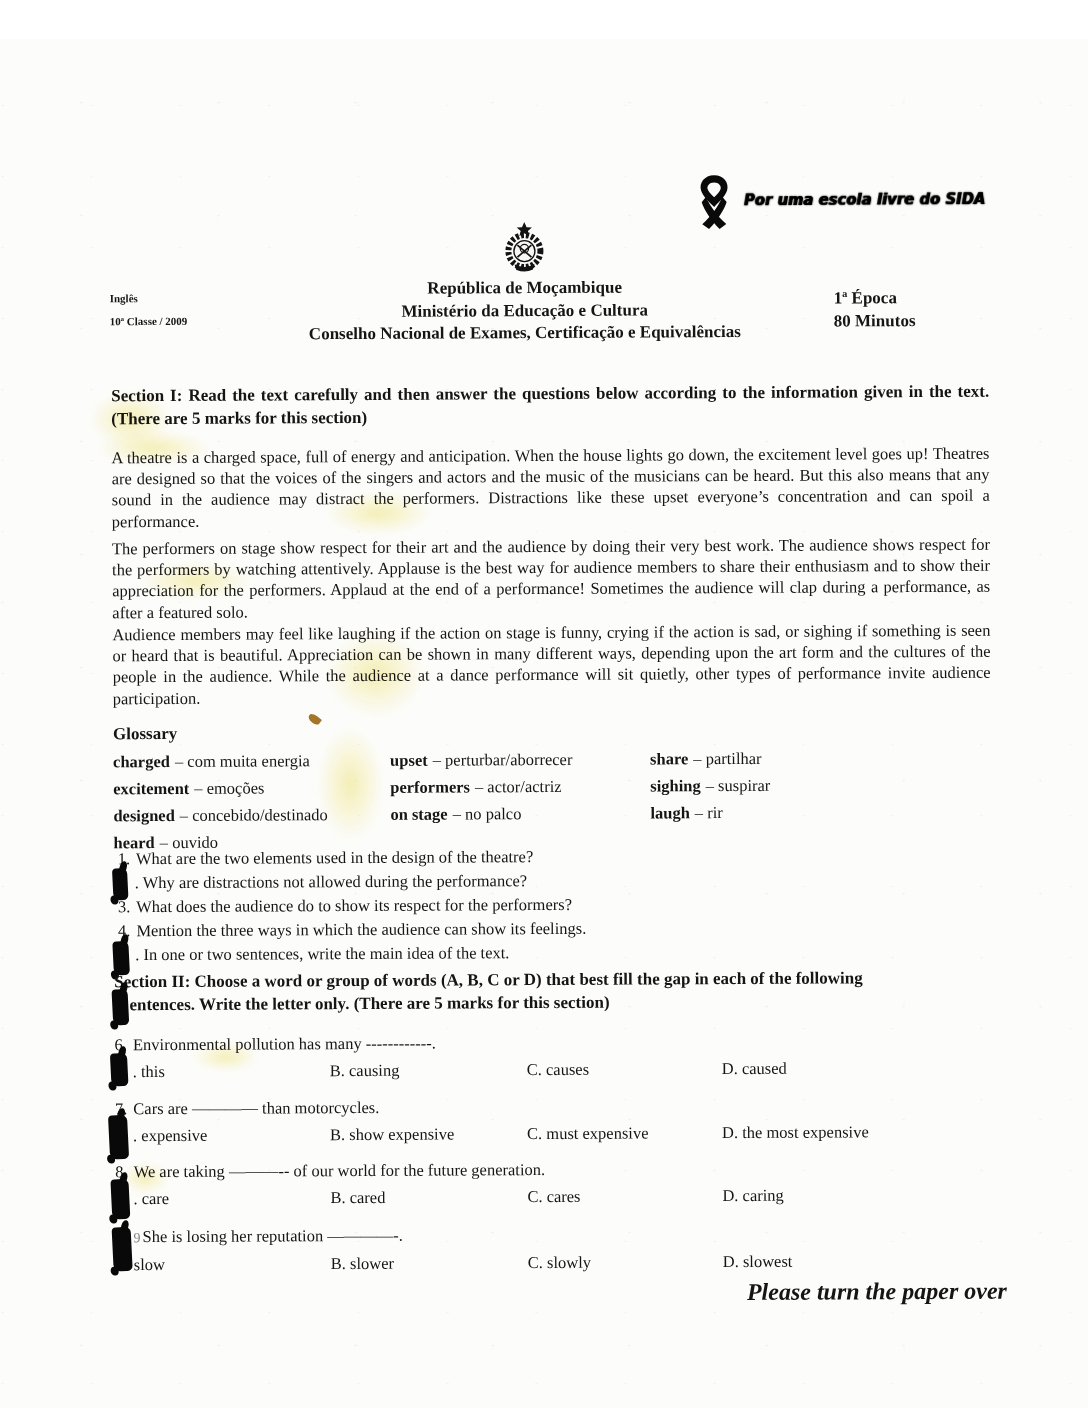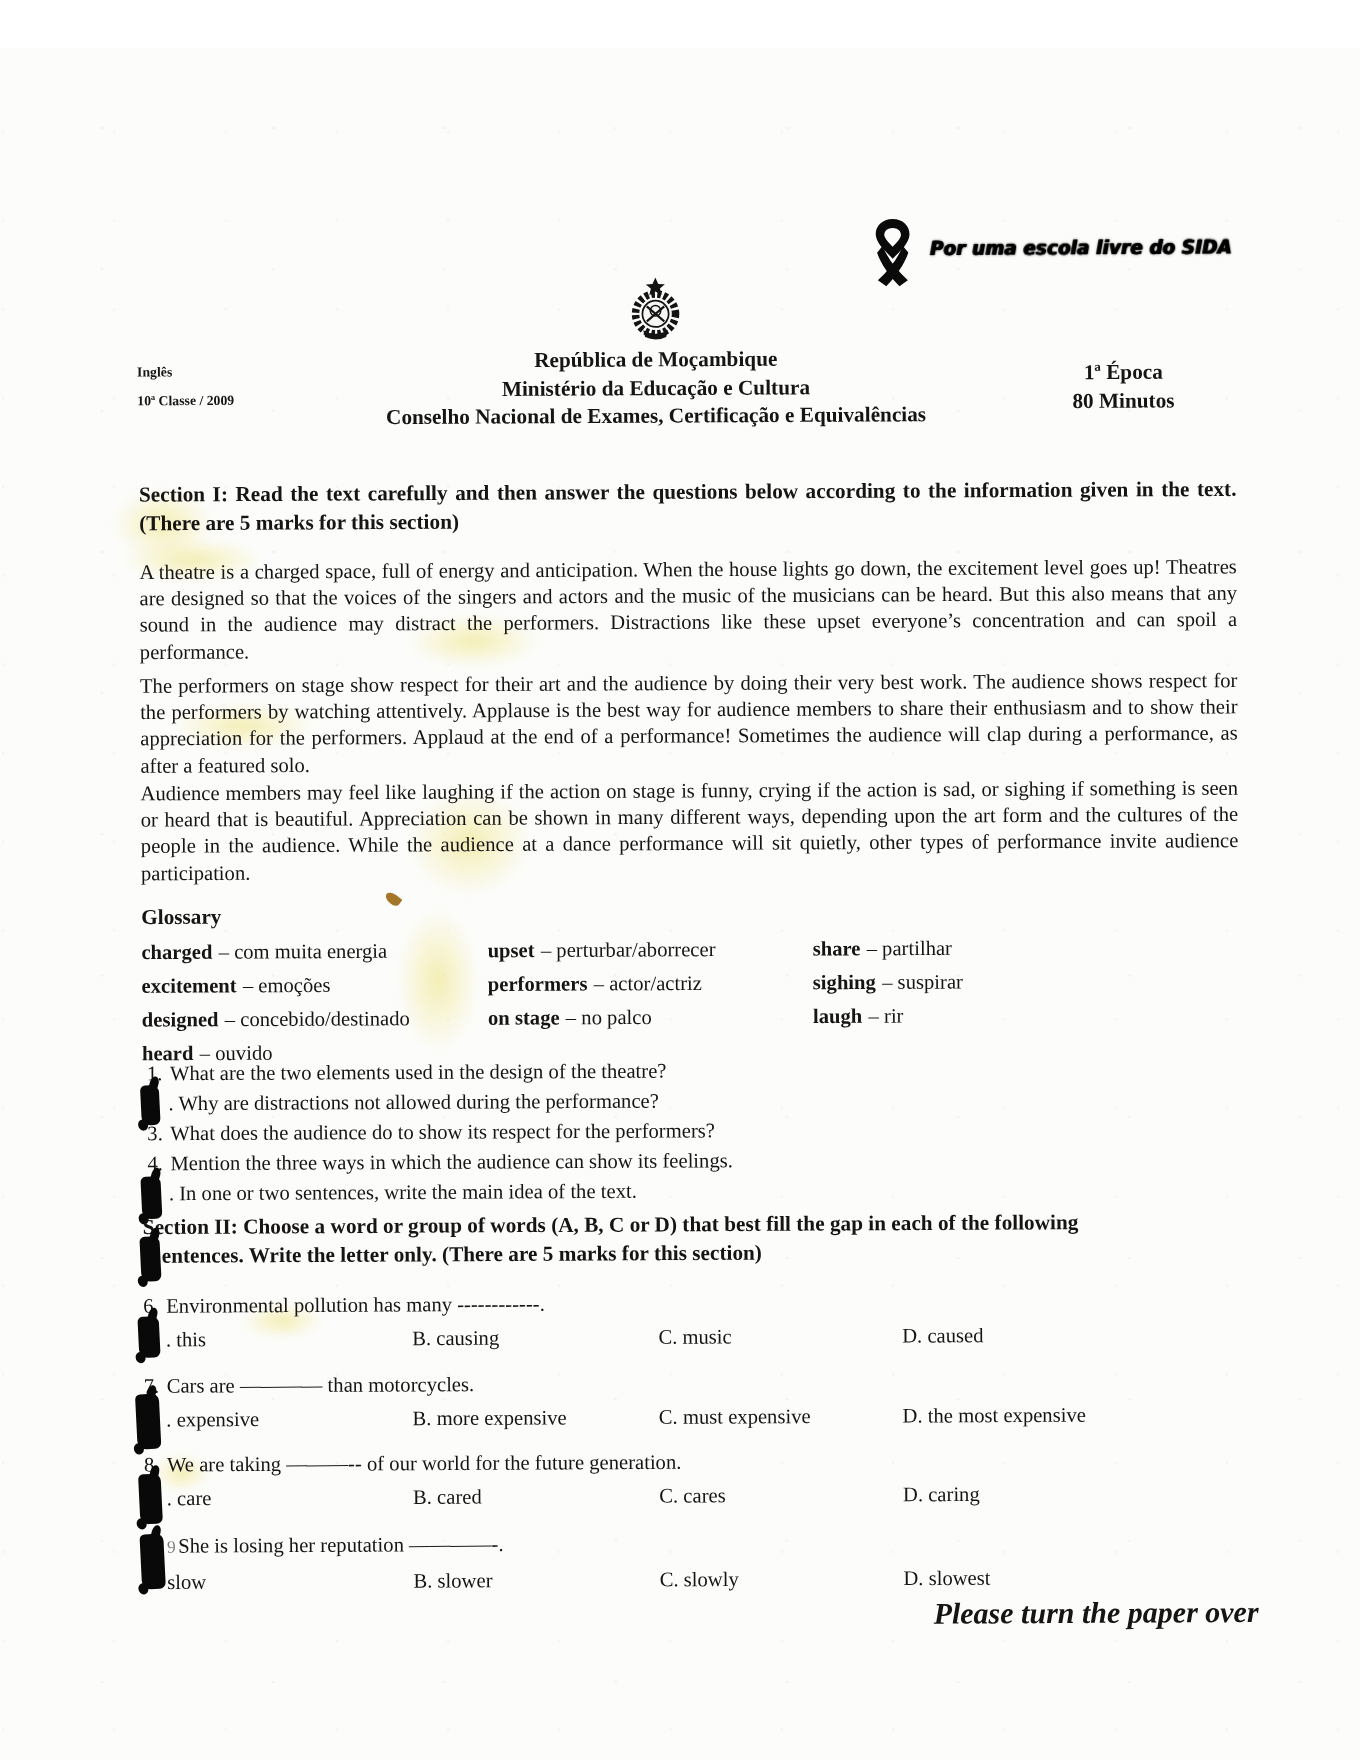--- a/index.html
+++ b/index.html
@@ -21,21 +21,21 @@
     margin:18px 0 0 6px;font-family:"DejaVu Sans", sans-serif;
     font-weight:bold;font-style:italic;font-size:14.5px;letter-spacing:0.2px;
     color:#000;text-shadow:0.6px 0 0 #000,-0.6px 0 0 #000,0 0 2px rgba(0,0,0,.85);
     transform:scaleY(1.08);white-space:nowrap;filter:blur(0.3px);
   }
 
   
   .hdr-left{position:absolute;left:112px;top:246px;font-weight:bold;font-size:11px;line-height:23px;}
   .hdr-center{position:absolute;left:0;top:183px;width:1054px;text-align:center;font-weight:bold;font-size:17px;line-height:22.5px;}
   .hdr-center svg{display:block;margin:0 auto 3px auto;}
-  .hdr-right{position:absolute;left:836px;top:249px;width:130px;text-align:center;font-weight:bold;font-size:17px;line-height:23px;}
+  .hdr-right{position:absolute;left:836px;top:249px;width:130px;text-align:left;font-weight:bold;font-size:17px;line-height:23px;}
 
   
   .s-head{position:absolute;left:113px;width:878px;font-weight:bold;font-size:17px;line-height:23px;text-align:justify;}
   .para{position:absolute;left:113px;width:878px;font-size:16.5px;line-height:21.2px;text-align:justify;}
 
   .glossary{position:absolute;left:113px;top:681px;width:878px;}
   .g-title{font-weight:bold;font-size:17px;line-height:24px;}
   .g-cols{position:relative;height:120px;}
   .g-col{position:absolute;top:2px;font-size:16.5px;line-height:27px;white-space:nowrap;}
   .g-col.c1{left:0;} .g-col.c2{left:277px;} .g-col.c3{left:537px;}
@@ -157,30 +157,30 @@
   <div class="s-head" style="top:929px;">
     <div>Section II: Choose a word or group of words (A, B, C or D) that best fill the gap in each of the following</div>
     <div class="s2line2"><span class="blob" style="left:-2px;top:-4px;width:16px;height:36px;"></span><span>entences. Write the letter only. (There are 5 marks for this section)</span></div>
   </div>
 
   <div class="q2" style="top:993px;">
     <div class="stem"><span class="qnum">6.</span><span>Environmental pollution has many ------------.</span></div>
     <div class="opts">
       <span class="opt opt-a"><span class="blob" style="left:-4px;top:-7px;width:17px;height:33px;"></span><span>. this</span></span>
       <span class="opt opt-b">B. causing</span>
-      <span class="opt opt-c">C. music</span>
+      <span class="opt opt-c">C. causes</span>
       <span class="opt opt-d">D. caused</span>
     </div>
   </div>
 
   <div class="q2" style="top:1057px;">
     <div class="stem"><span class="qnum">7.</span><span>Cars are ———— than motorcycles.</span></div>
     <div class="opts">
       <span class="opt opt-a"><span class="blob" style="left:-6px;top:-9px;width:19px;height:44px;"></span><span>. expensive</span></span>
-      <span class="opt opt-b">B. more expensive</span>
+      <span class="opt opt-b">B. show expensive</span>
       <span class="opt opt-c">C. must expensive</span>
       <span class="opt opt-d">D. the most expensive</span>
     </div>
   </div>
 
   <div class="q2" style="top:1120px;">
     <div class="stem"><span class="qnum">8.</span><span>We are taking ———-- of our world for the future generation.</span></div>
     <div class="opts">
       <span class="opt opt-a"><span class="blob" style="left:-4px;top:-8px;width:18px;height:40px;"></span><span>. care</span></span>
       <span class="opt opt-b">B. cared</span>

